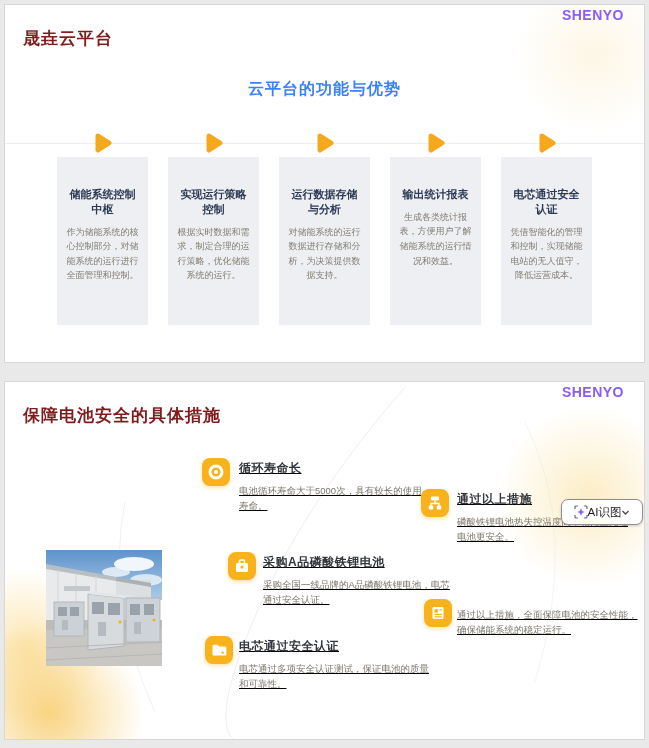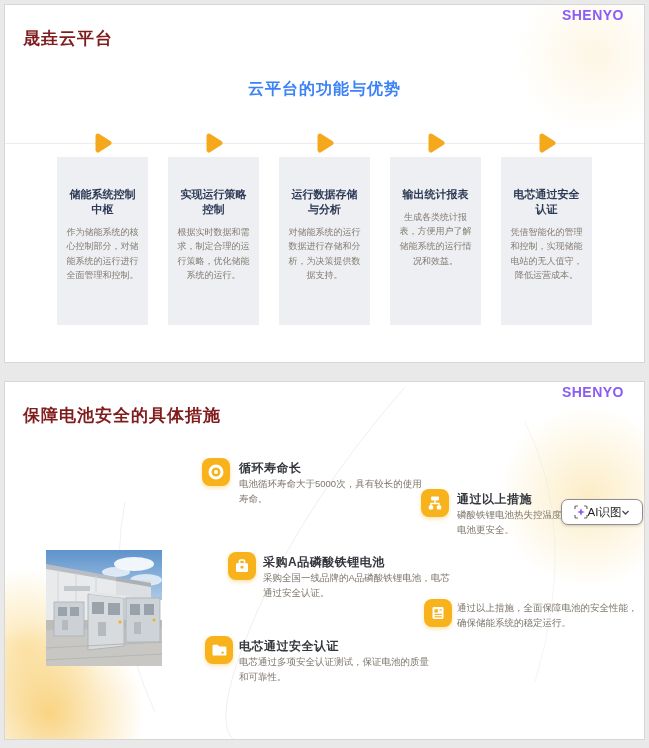--- a/index.html
+++ b/index.html
@@ -76,23 +76,23 @@
     position:absolute; left:41px; top:168px; width:116px; height:116px;
     overflow:hidden;
   }
 
   .feature { position:absolute; }
   .feat-icon {
     position:absolute; width:28px; height:28px; border-radius:8px;
     background:#f7b21c; display:flex; align-items:center; justify-content:center;
     box-shadow:0 2px 4px rgba(247,178,28,0.35);
   }
-  .feat-text { position:absolute; }
+  .feat-text { position:absolute;text-decoration:underline; }
   .feat-title { font-size:12px; font-weight:bold; color:#33363c; letter-spacing:0.5px; }
-  .feat-desc { font-size:9.5px; color:#7d766b; line-height:1.55; }
+  .feat-desc { font-size:9.5px; color:#7d766b; line-height:1.55; margin-top:7px; }
 
   .ai-button {
     position:absolute; left:556px; top:117px; width:82px; height:26px;
     background:#ffffff; border:1px solid #8f8f93; border-radius:7px;
     display:flex; align-items:center; justify-content:center; gap:0;
     box-shadow:0 1px 3px rgba(0,0,0,0.18);
     cursor:pointer; z-index:10;
   }
   .ai-button-label { font-size:11.5px; color:#1f1f1f; }
 </style>

